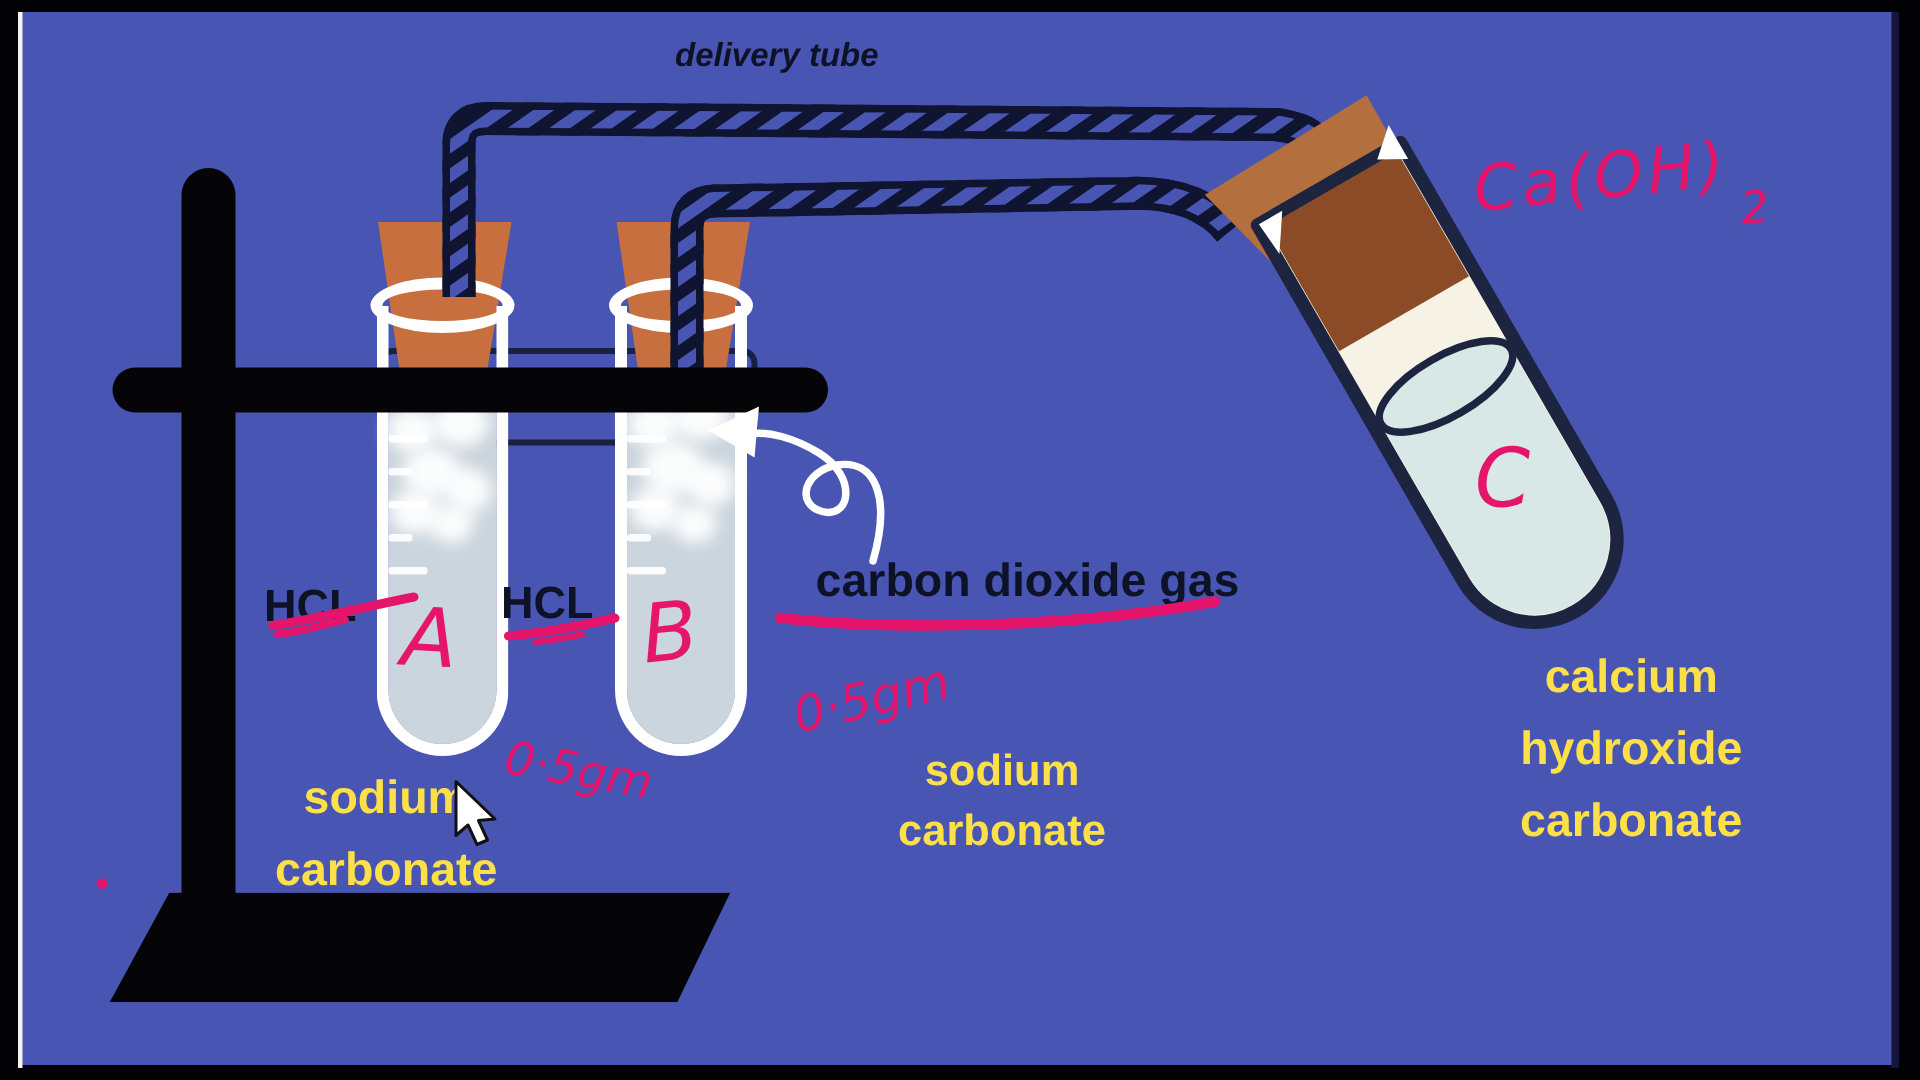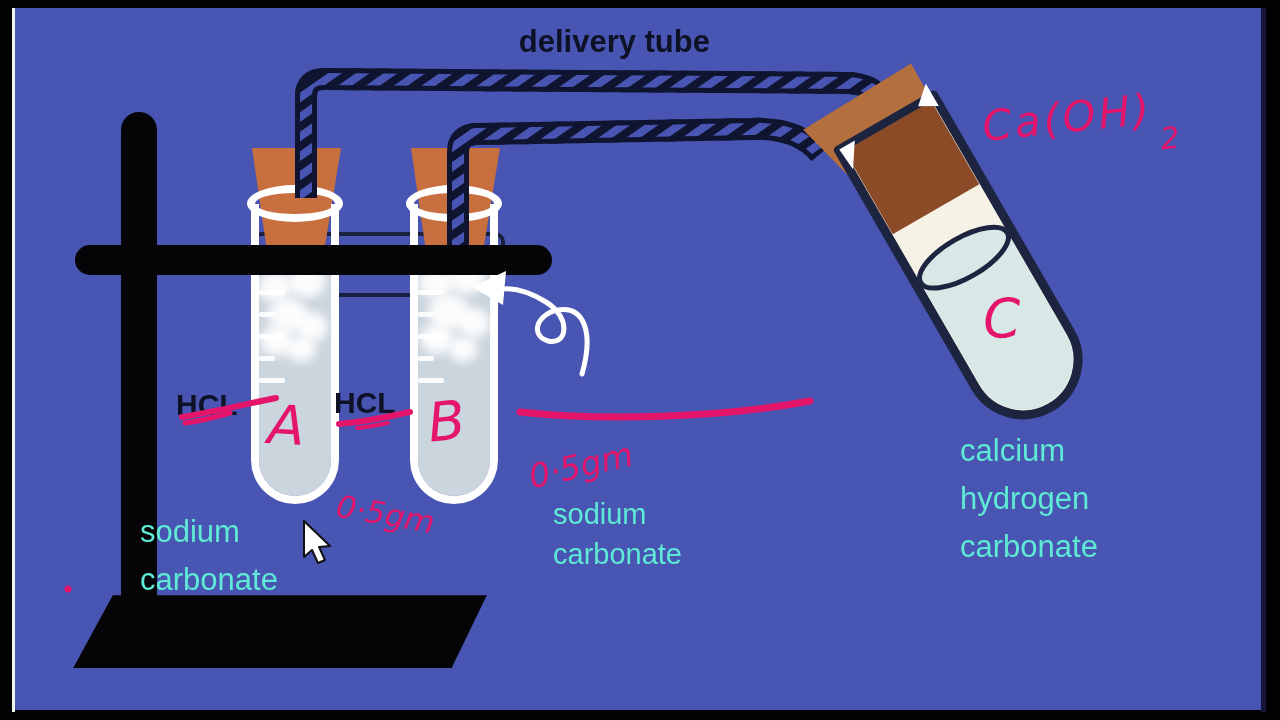--- a/index.html
+++ b/index.html
@@ -39,25 +39,25 @@
   .liquid-a{left:259px;top:272px;}
   .liquid-b{left:418px;top:272px;}
   .tick{height:5px;background:rgba(255,255,255,.9);z-index:5;border-radius:2px;}
   .cloud{border-radius:50%;background:rgba(255,255,255,.92);filter:blur(5px);z-index:5;}
   
   .svg-pipes{left:0;top:0;z-index:6;}
   .svg-tubec{left:0;top:0;z-index:8;}
   .svg-overlay{left:0;top:0;z-index:12;}
   
   .lbl{color:#0e1226;font-weight:800;z-index:10;white-space:nowrap;}
-  .lbl-delivery{left:450px;top:24px;width:260px;text-align:right;font-size:31px;}
+  .lbl-delivery{left:450px;top:24px;width:260px;text-align:left;font-size:22px;font-style:italic;}
   .lbl-hcl-a{left:176px;top:388px;font-size:30px;}
   .lbl-hcl-b{left:334px;top:386px;font-size:30px;}
   .lbl-co2{left:505px;top:369px;width:360px;text-align:center;font-size:31px;}
-  .lbl-block{text-align:left;z-index:10;color:#5eead4;font-weight:400;}
+  .lbl-block{text-align:center;z-index:10;color:#fde047;font-weight:700;}
   .lbl-sc{left:140px;top:508px;width:235px;font-size:31px;line-height:48px;}
   .lbl-shc{left:553px;top:494px;width:230px;font-size:29px;line-height:40px;}
   .lbl-caoh{left:960px;top:427px;width:255px;font-size:31px;line-height:48px;}
   
   .ink{color:#e5156b;font-family:"DejaVu Sans",sans-serif;font-style:italic;z-index:11;white-space:nowrap;}
   .ink-a{left:268px;top:394px;font-size:54px;transform:rotate(3deg);}
   .ink-b{left:428px;top:390px;font-size:54px;transform:rotate(-6deg);}
   .ink-formula{left:982px;top:92px;font-size:42px;letter-spacing:3px;transform:rotate(-6deg);}
   .ink-formula .sub{display:inline-block;font-size:30px;transform:translate(5px,27px);}
   .ink-amt-a{left:336px;top:496px;font-size:31px;transform:rotate(10deg);}
@@ -147,34 +147,35 @@
       <path d="M357,428 C367,427 378,425 388,423" stroke="#e5156b" stroke-width="4"></path>
       <path d="M520,412 C600,421 720,418 810,401" stroke="#e5156b" stroke-width="7"></path>
       <circle cx="68" cy="589" r="3.5" fill="#e5156b" stroke="none"></circle>
       <path d="M304,521 L304,557 L312,550 L318,563 L325,560 L319,547 L330,546 Z" fill="#ffffff" stroke="#111111" stroke-width="2" stroke-linejoin="round"></path>
     </g>
   </svg>
 
   <div class="abs lbl lbl-delivery">delivery tube</div>
   <div class="abs lbl lbl-hcl-a">HCL</div>
   <div class="abs lbl lbl-hcl-b">HCL</div>
+  <div class="abs lbl lbl-co2">carbon dioxide gas</div>
 
   <div class="abs lbl-block lbl-sc">
     <div>sodium</div>
     <div>carbonate</div>
   </div>
 
   <div class="abs lbl-block lbl-shc">
     <div>sodium</div>
     <div>carbonate</div>
   </div>
 
   <div class="abs lbl-block lbl-caoh">
     <div>calcium</div>
-    <div>hydrogen</div>
+    <div>hydroxide</div>
     <div>carbonate</div>
   </div>
 
   <div class="abs ink ink-a">A</div>
   <div class="abs ink ink-b">B</div>
   <div class="abs ink ink-formula"><span>Ca(OH)</span><span class="sub">2</span></div>
   <div class="abs ink ink-amt-a">0·5gm</div>
   <div class="abs ink ink-amt-b">0·5gm</div>
 
   <div class="abs bar-top"></div>

